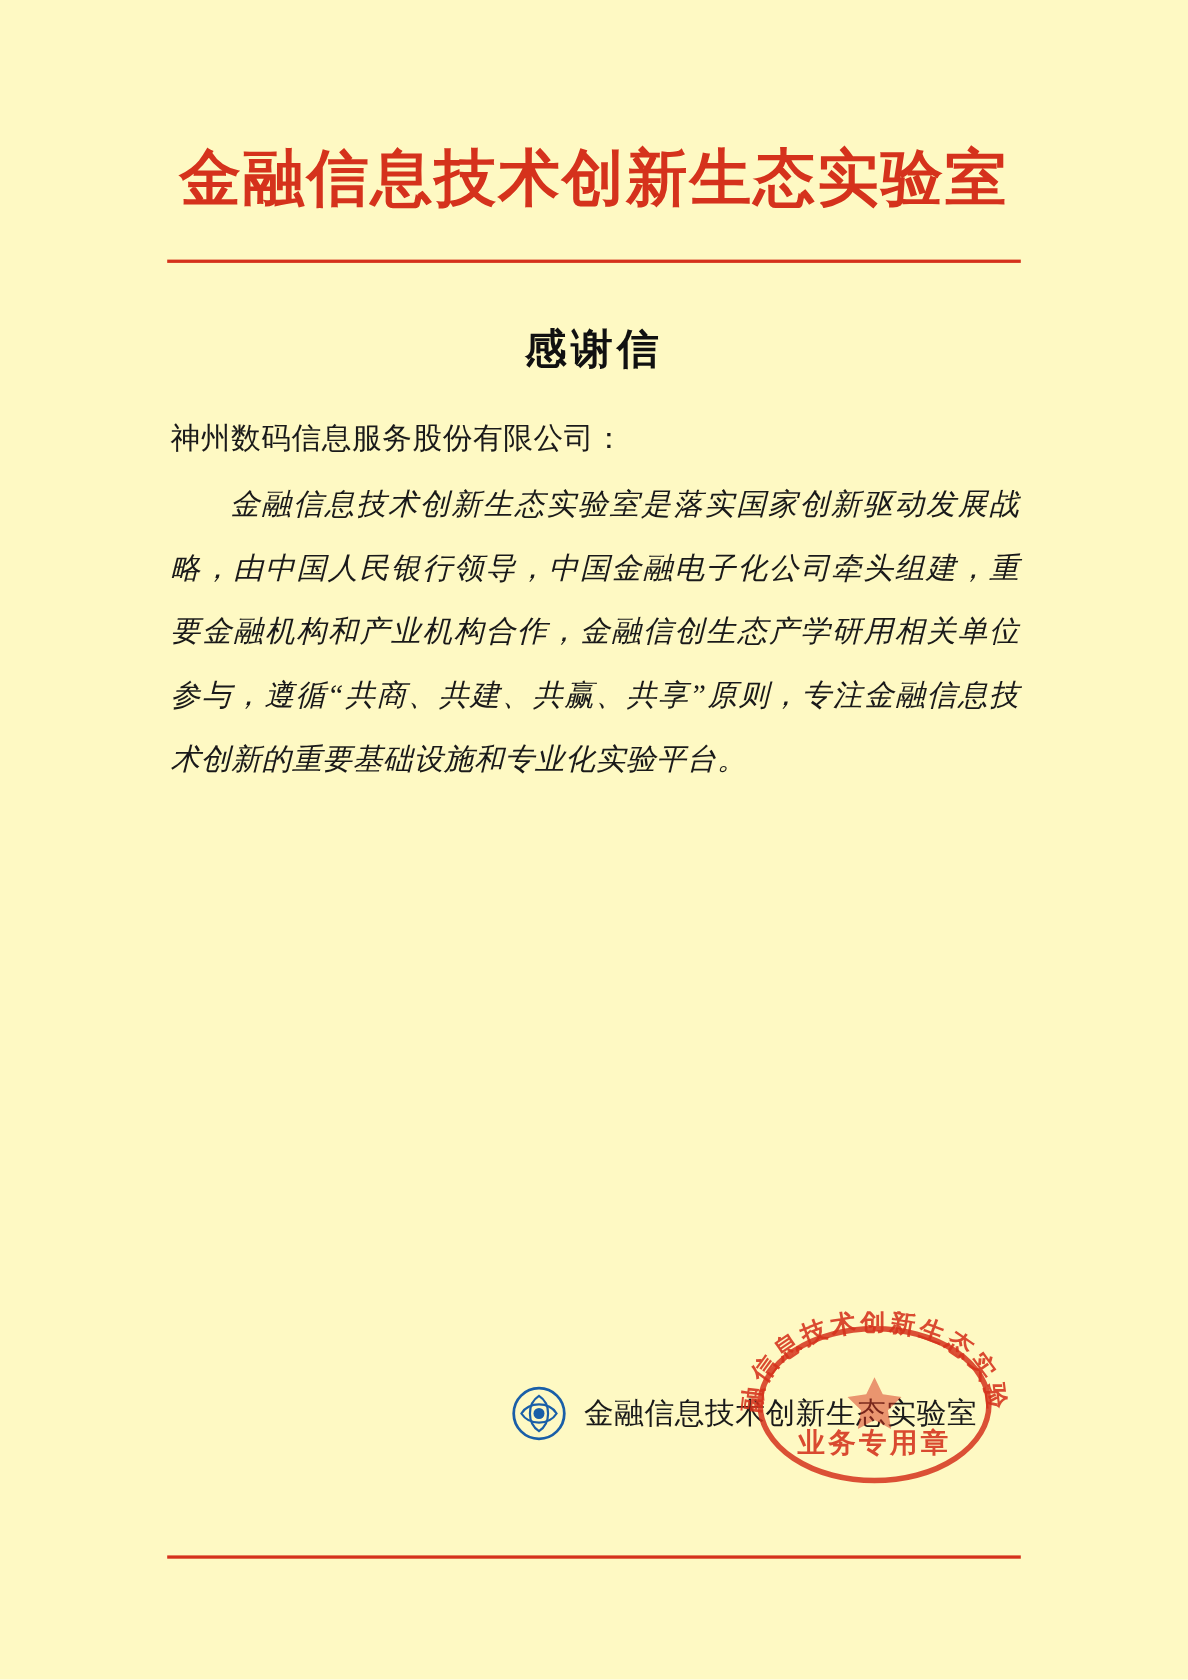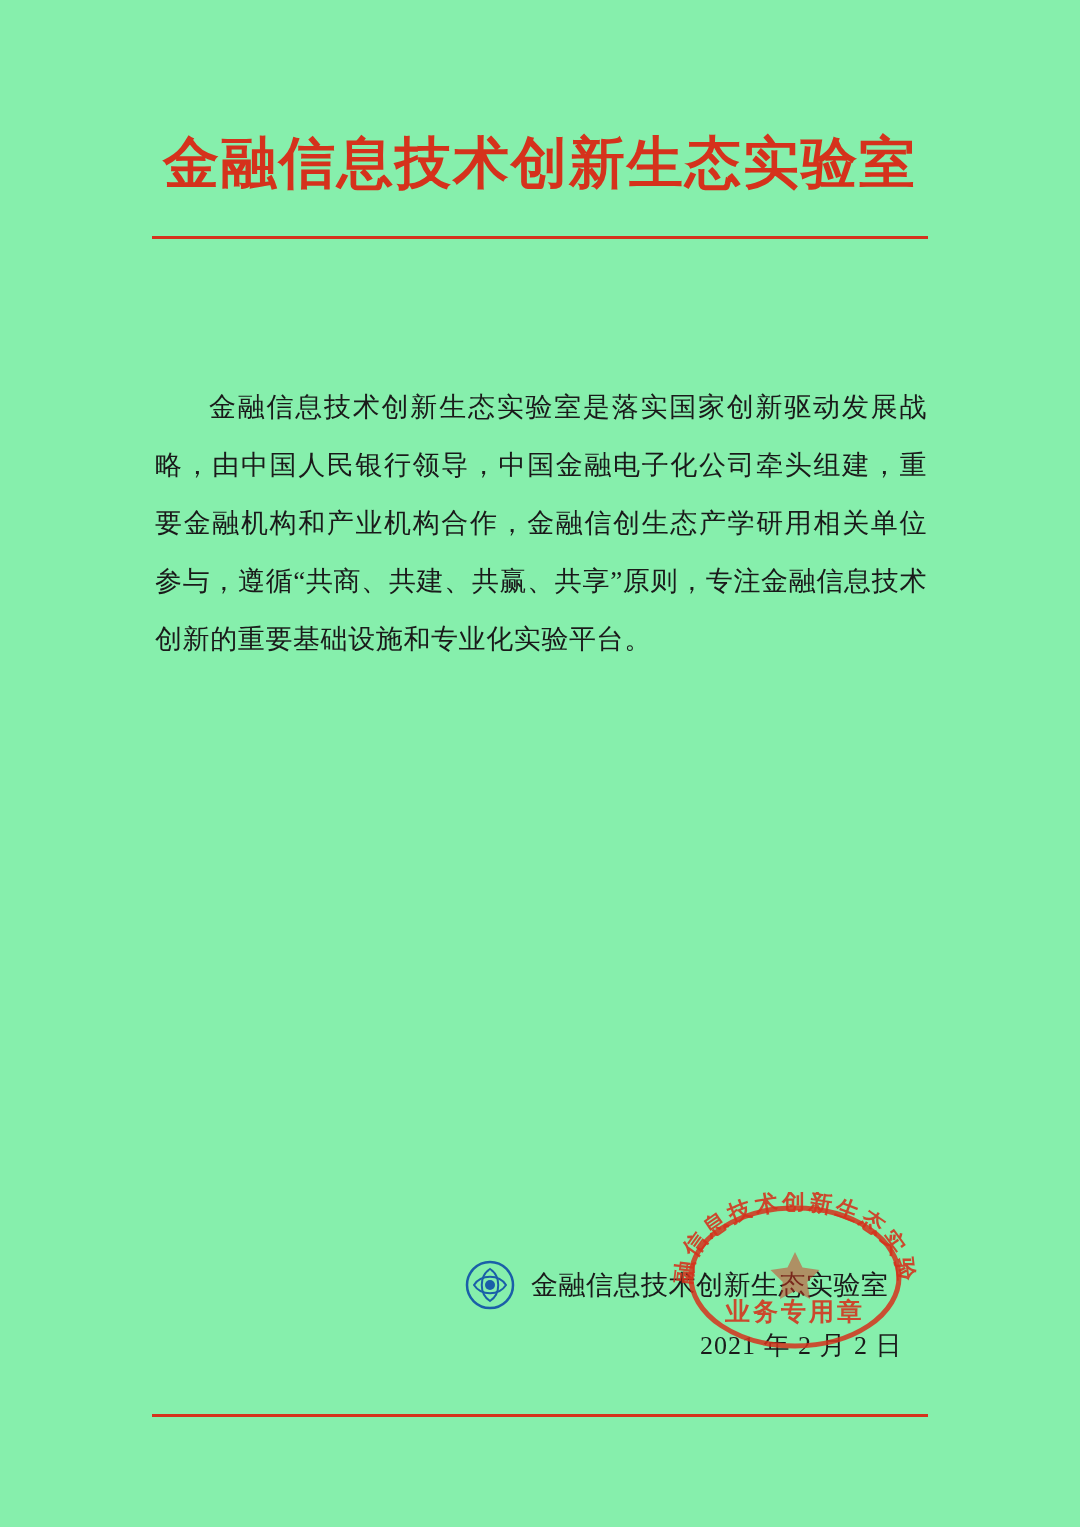--- a/index.html
+++ b/index.html
@@ -12,21 +12,21 @@
     height: 1527px;
     position: relative;
     font-family: "Liberation Serif", serif;
     color: #1a1a1a;
     overflow: hidden;
   }
 
   .page {
     position: absolute;
     inset: 0;
-    background: #86efac;
+    background: #fef9c3;
   }
 
   
   .letterhead {
     position: absolute;
     top: 132px;
     left: 0;
     width: 100%;
     text-align: center;
   }
@@ -76,20 +76,21 @@
     margin-bottom: 10px;
   }
   .para {
     font-size: 27px;
     line-height: 58px;
     letter-spacing: 0.6px;
     text-align: justify;
     text-justify: inter-ideograph;
     text-indent: 2em;
     margin: 0;
+    font-style: italic;
   }
 
   
   .sig-block {
     position: absolute;
     top: 1238px;
     left: 155px;
     width: 772px;
     height: 180px;
   }
@@ -147,38 +148,39 @@
 </head>
 <body>
 
 <div class="page">
 
   <div class="letterhead">
     <div class="letterhead-title">金融信息技术创新生态实验室</div>
   </div>
   <div class="letterhead-rule"></div>
 
+  <div class="doc-title">感谢信</div>
 
   <div class="body-wrap">
+    <div class="salutation">神州数码信息服务股份有限公司：</div>
     <p class="para">金融信息技术创新生态实验室是落实国家创新驱动发展战略，由中国人民银行领导，中国金融电子化公司牵头组建，重要金融机构和产业机构合作，金融信创生态产学研用相关单位参与，遵循“共商、共建、共赢、共享”原则，专注金融信息技术创新的重要基础设施和专业化实验平台。</p>
   </div>
 
   <div class="sig-block">
     <div class="sig-line">
       <span class="logo-mark">
         <svg width="50" height="50" viewBox="0 0 50 50">
           <circle cx="25" cy="25" r="23" fill="none" stroke="#1a5fa8" stroke-width="2.5"></circle>
           <path d="M25 9 C14 16 14 34 25 41 C36 34 36 16 25 9 Z" fill="none" stroke="#1a5fa8" stroke-width="2"></path>
           <path d="M9 25 C16 14 34 14 41 25 C34 36 16 36 9 25 Z" fill="none" stroke="#1a5fa8" stroke-width="2"></path>
           <circle cx="25" cy="25" r="5" fill="#1a5fa8"></circle>
         </svg>
       </span>
       <span class="sig-org">金融信息技术创新生态实验室</span>
     </div>
-    <div class="sig-date">2021 年 2 月 2 日</div>
   </div>
 
   <div class="seal">
     <svg width="246" height="170" viewBox="0 0 246 170">
       <defs>
         <path id="sealArc" d="M 20,85 A 103,68 0 0 1 226,85" fill="none"></path>
         <path id="sealArcBottom" d="M 26,85 A 97,62 0 0 0 220,85" fill="none"></path>
       </defs>
       <ellipse cx="123" cy="85" rx="104" ry="69" fill="none" stroke="#d5321c" stroke-width="5" opacity="0.85"></ellipse>
       <text font-family="DejaVu Serif, serif" font-size="23" font-weight="bold" fill="#d5321c" opacity="0.88" letter-spacing="3">

